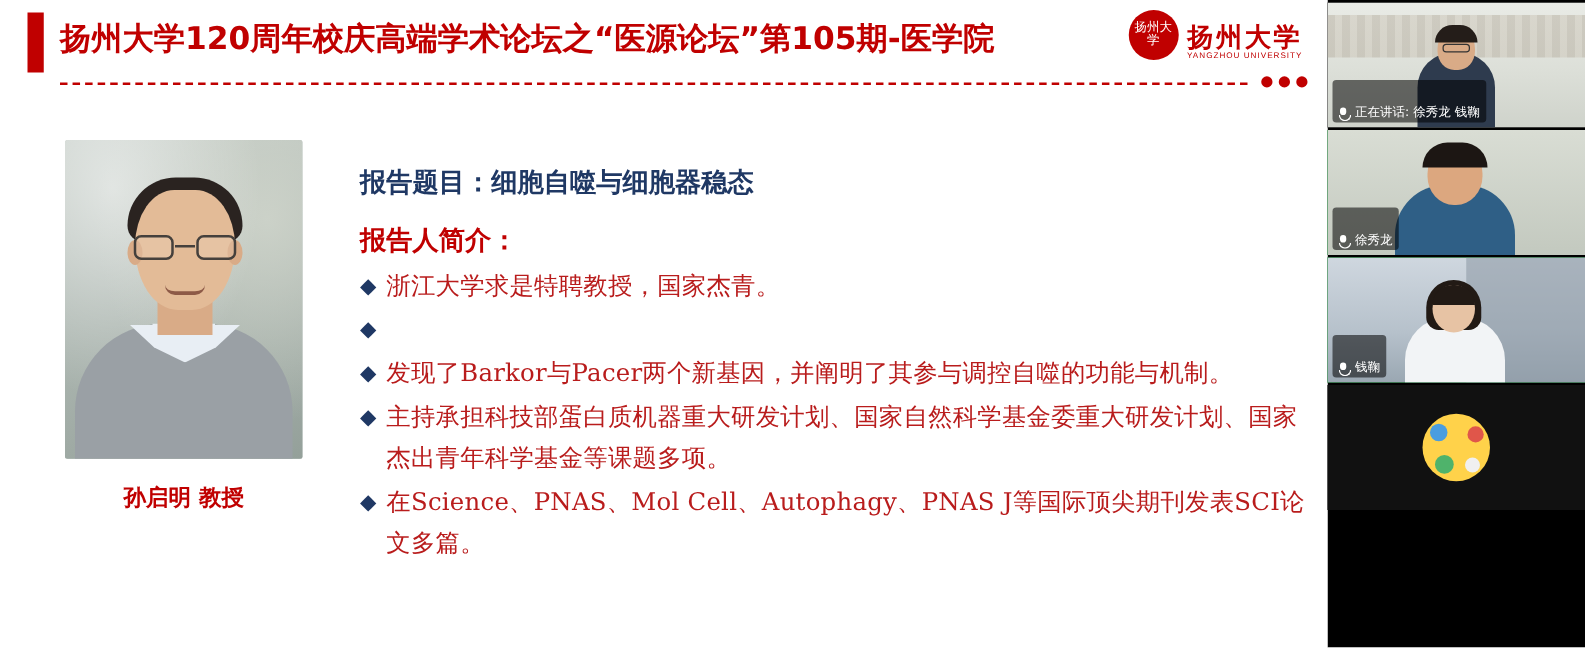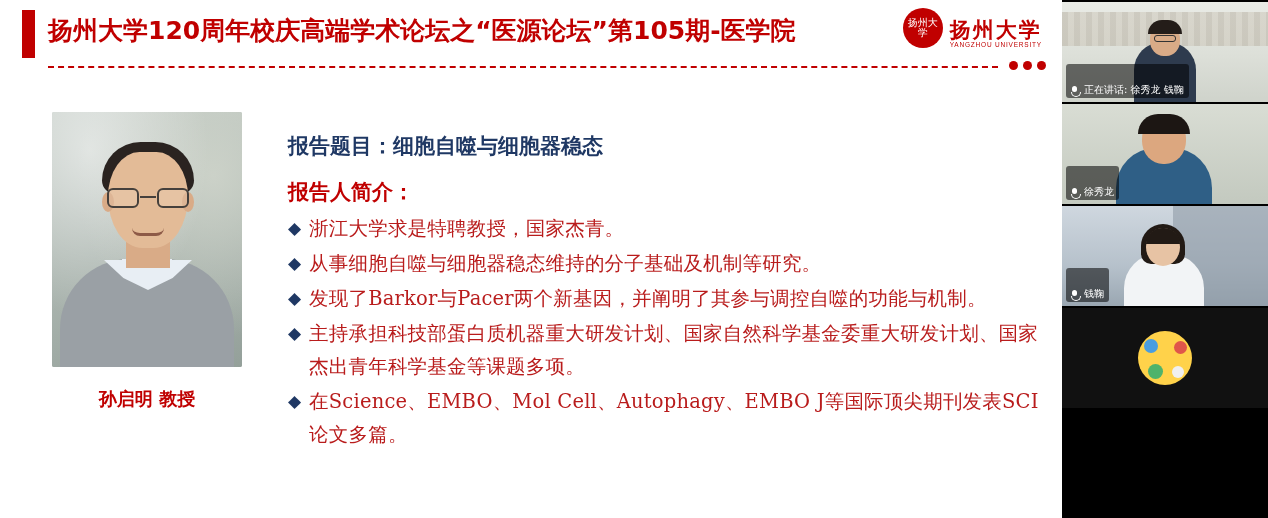--- a/index.html
+++ b/index.html
@@ -528,33 +528,32 @@
     <div id="body-col">
       <div class="sec-title">报告题目：细胞自噬与细胞器稳态</div>
       <div class="sec-title2">报告人简介：</div>
 
       <div class="bullet">
         <span class="dia">◆</span>
         <span class="txt">浙江大学求是特聘教授，国家杰青。</span>
       </div>
       <div class="bullet">
         <span class="dia">◆</span>
-        <span class="txt">从事细胞自噬与细胞器稳态维持的分子基础及机制等研究。</span>
       </div>
       <div class="bullet">
         <span class="dia">◆</span>
         <span class="txt">发现了Barkor与Pacer两个新基因，并阐明了其参与调控自噬的功能与机制。</span>
       </div>
       <div class="bullet">
         <span class="dia">◆</span>
         <span class="txt">主持承担科技部蛋白质机器重大研发计划、国家自然科学基金委重大研发计划、国家杰出青年科学基金等课题多项。</span>
       </div>
       <div class="bullet">
         <span class="dia">◆</span>
-        <span class="txt">在Science、EMBO、Mol Cell、Autophagy、EMBO J等国际顶尖期刊发表SCI论文多篇。</span>
+        <span class="txt">在Science、PNAS、Mol Cell、Autophagy、PNAS J等国际顶尖期刊发表SCI论文多篇。</span>
       </div>
     </div>
   </div>
 
   <div id="video-rail">
 
     <div class="tile" id="tile1">
       <div class="scene">
         <div class="shelf"></div>
         <div class="person"></div>

